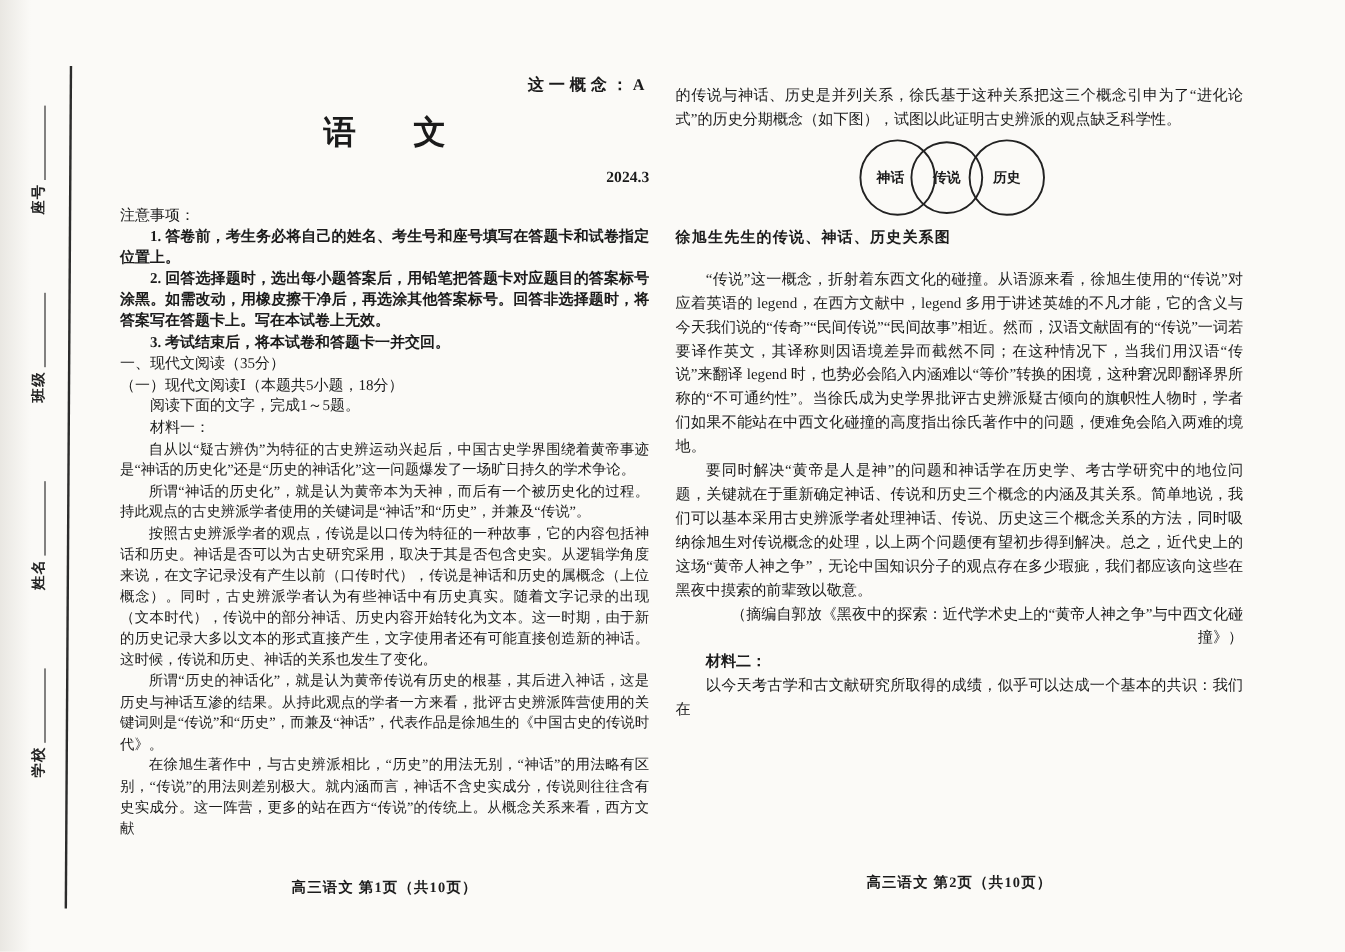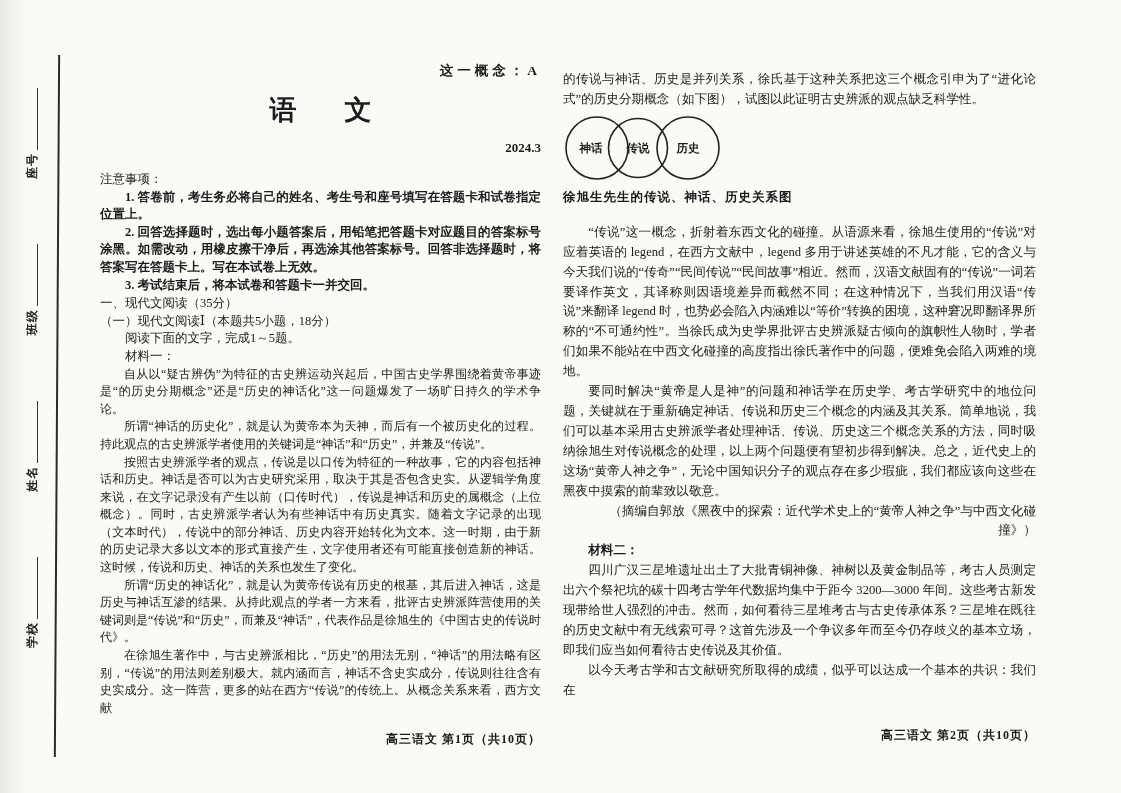--- a/index.html
+++ b/index.html
@@ -36,26 +36,26 @@
   .hdr{font-size:12.5px;line-height:17.6px;font-weight:normal;}
   .indent{text-indent:2em;}
   p{margin:0;}
   .notice{font-size:12.5px;line-height:17.6px;font-weight:bold;
     text-align:justify;text-indent:2em;}
   #notice-block{margin-top:15px;}
   #body-block{margin-top:1px;}
   .para{font-size:12px;line-height:17.6px;text-align:justify;text-indent:2em;}
   .para2{font-size:12.6px;line-height:19.9px;text-align:justify;text-indent:2em;}
   .noindent{text-indent:0;}
-  .venn-wrap{text-align:left;margin:3px 0 0 0;}
+  .venn-wrap{text-align:center;margin:3px 0 0 0;}
   .venn-caption{text-align:left;font-weight:bold;font-size:12.5px;line-height:16px;
     letter-spacing:1px;margin-bottom:18px;}
   .attribution{text-align:right;}
   .mat-label{font-size:12.6px;line-height:19.9px;font-weight:bold;text-indent:2em;}
-  .footer{position:absolute;font-size:12px;font-weight:bold;text-align:right;letter-spacing:1px;}
+  .footer{position:absolute;font-size:12px;font-weight:bold;text-align:center;letter-spacing:1px;}
   #footer-left{left:100px;top:731px;width:441px;}
   #footer-right{left:563px;top:727px;width:473px;}
   svg text{font-family:"Liberation Serif","DejaVu Serif",serif;font-weight:bold;font-size:11.5px;}
 </style>
 </head>
 <body>
 
 <div id="scan-shade"></div>
 <div id="edge-rule"></div>
 
@@ -91,21 +91,21 @@
     <p class="notice">1. 答卷前，考生务必将自己的姓名、考生号和座号填写在答题卡和试卷指定位置上。</p>
     <p class="notice">2. 回答选择题时，选出每小题答案后，用铅笔把答题卡对应题目的答案标号涂黑。如需改动，用橡皮擦干净后，再选涂其他答案标号。回答非选择题时，将答案写在答题卡上。写在本试卷上无效。</p>
     <p class="notice">3. 考试结束后，将本试卷和答题卡一并交回。</p>
   </div>
 
   <div id="body-block">
     <div class="hdr">一、现代文阅读（35分）</div>
     <div class="hdr">（一）现代文阅读Ⅰ（本题共5小题，18分）</div>
     <div class="hdr indent">阅读下面的文字，完成1～5题。</div>
     <div class="hdr indent">材料一：</div>
-    <p class="para">自从以“疑古辨伪”为特征的古史辨运动兴起后，中国古史学界围绕着黄帝事迹是“的历史分期概念”还是“历史的神话化”这一问题爆发了一场旷日持久的学术争论。</p>
+    <p class="para">自从以“疑古辨伪”为特征的古史辨运动兴起后，中国古史学界围绕着黄帝事迹是“神话的历史化”还是“历史的神话化”这一问题爆发了一场旷日持久的学术争论。</p>
     <p class="para">所谓“神话的历史化”，就是认为黄帝本为天神，而后有一个被历史化的过程。持此观点的古史辨派学者使用的关键词是“神话”和“历史”，并兼及“传说”。</p>
     <p class="para">按照古史辨派学者的观点，传说是以口传为特征的一种故事，它的内容包括神话和历史。神话是否可以为古史研究采用，取决于其是否包含史实。从逻辑学角度来说，在文字记录没有产生以前（口传时代），传说是神话和历史的属概念（上位概念）。同时，古史辨派学者认为有些神话中有历史真实。随着文字记录的出现（文本时代），传说中的部分神话、历史内容开始转化为文本。这一时期，由于新的历史记录大多以文本的形式直接产生，文字使用者还有可能直接创造新的神话。这时候，传说和历史、神话的关系也发生了变化。</p>
     <p class="para">所谓“历史的神话化”，就是认为黄帝传说有历史的根基，其后进入神话，这是历史与神话互渗的结果。从持此观点的学者一方来看，批评古史辨派阵营使用的关键词则是“传说”和“历史”，而兼及“神话”，代表作品是徐旭生的《中国古史的传说时代》。</p>
     <p class="para">在徐旭生著作中，与古史辨派相比，“历史”的用法无别，“神话”的用法略有区别，“传说”的用法则差别极大。就内涵而言，神话不含史实成分，传说则往往含有史实成分。这一阵营，更多的站在西方“传说”的传统上。从概念关系来看，西方文献</p>
   </div>
 </div>
 
 <div class="page" id="page-right">
   <p class="para2 noindent">的传说与神话、历史是并列关系，徐氏基于这种关系把这三个概念引申为了“进化论式”的历史分期概念（如下图），试图以此证明古史辨派的观点缺乏科学性。</p>
 
@@ -119,18 +119,17 @@
       <text x="125" y="39" text-anchor="middle" fill="#1b1b1b">历史</text>
     </svg>
   </div>
   <div class="venn-caption">徐旭生先生的传说、神话、历史关系图</div>
 
   <p class="para2">“传说”这一概念，折射着东西文化的碰撞。从语源来看，徐旭生使用的“传说”对应着英语的 legend，在西方文献中，legend 多用于讲述英雄的不凡才能，它的含义与今天我们说的“传奇”“民间传说”“民间故事”相近。然而，汉语文献固有的“传说”一词若要译作英文，其译称则因语境差异而截然不同；在这种情况下，当我们用汉语“传说”来翻译 legend 时，也势必会陷入内涵难以“等价”转换的困境，这种窘况即翻译界所称的“不可通约性”。当徐氏成为史学界批评古史辨派疑古倾向的旗帜性人物时，学者们如果不能站在中西文化碰撞的高度指出徐氏著作中的问题，便难免会陷入两难的境地。</p>
   <p class="para2">要同时解决“黄帝是人是神”的问题和神话学在历史学、考古学研究中的地位问题，关键就在于重新确定神话、传说和历史三个概念的内涵及其关系。简单地说，我们可以基本采用古史辨派学者处理神话、传说、历史这三个概念关系的方法，同时吸纳徐旭生对传说概念的处理，以上两个问题便有望初步得到解决。总之，近代史上的这场“黄帝人神之争”，无论中国知识分子的观点存在多少瑕疵，我们都应该向这些在黑夜中摸索的前辈致以敬意。</p>
   <p class="para2 attribution">（摘编自郭放《黑夜中的探索：近代学术史上的“黄帝人神之争”与中西文化碰撞》）</p>
 
   <div class="mat-label">材料二：</div>
-  <p class="para2">四川广汉三星堆遗址出土了大批青铜神像、神树以及黄金制品等，考古人员测定出六个祭祀坑的碳十四考古学年代数据均集中于距今 3200—3000 年间。这些考古新发现带给世人强烈的冲击。然而，如何看待三星堆考古与古史传承体系？三星堆在既往的历史文献中有无线索可寻？这首先涉及一个争议多年而至今仍存歧义的基本立场，即我们应当如何看待古史传说及其价值。</p>
   <p class="para2">以今天考古学和古文献研究所取得的成绩，似乎可以达成一个基本的共识：我们在</p>
 </div>
 
 <div class="footer" id="footer-left">高三语文 第1页（共10页）</div>
 <div class="footer" id="footer-right">高三语文 第2页（共10页）</div>
 
 </body></html>

